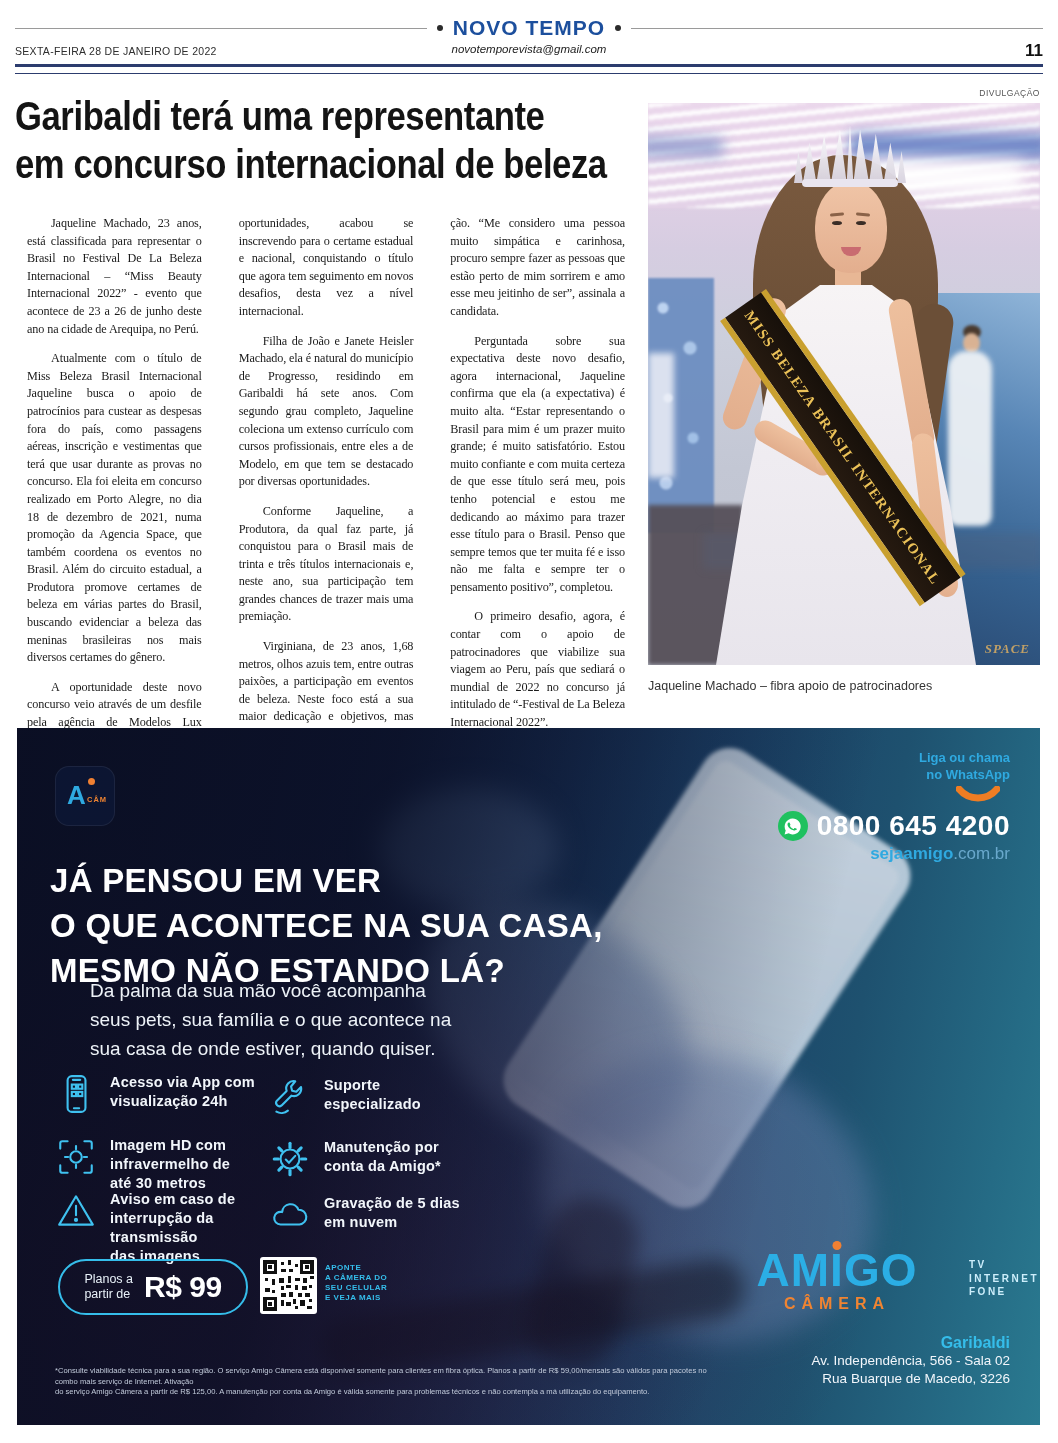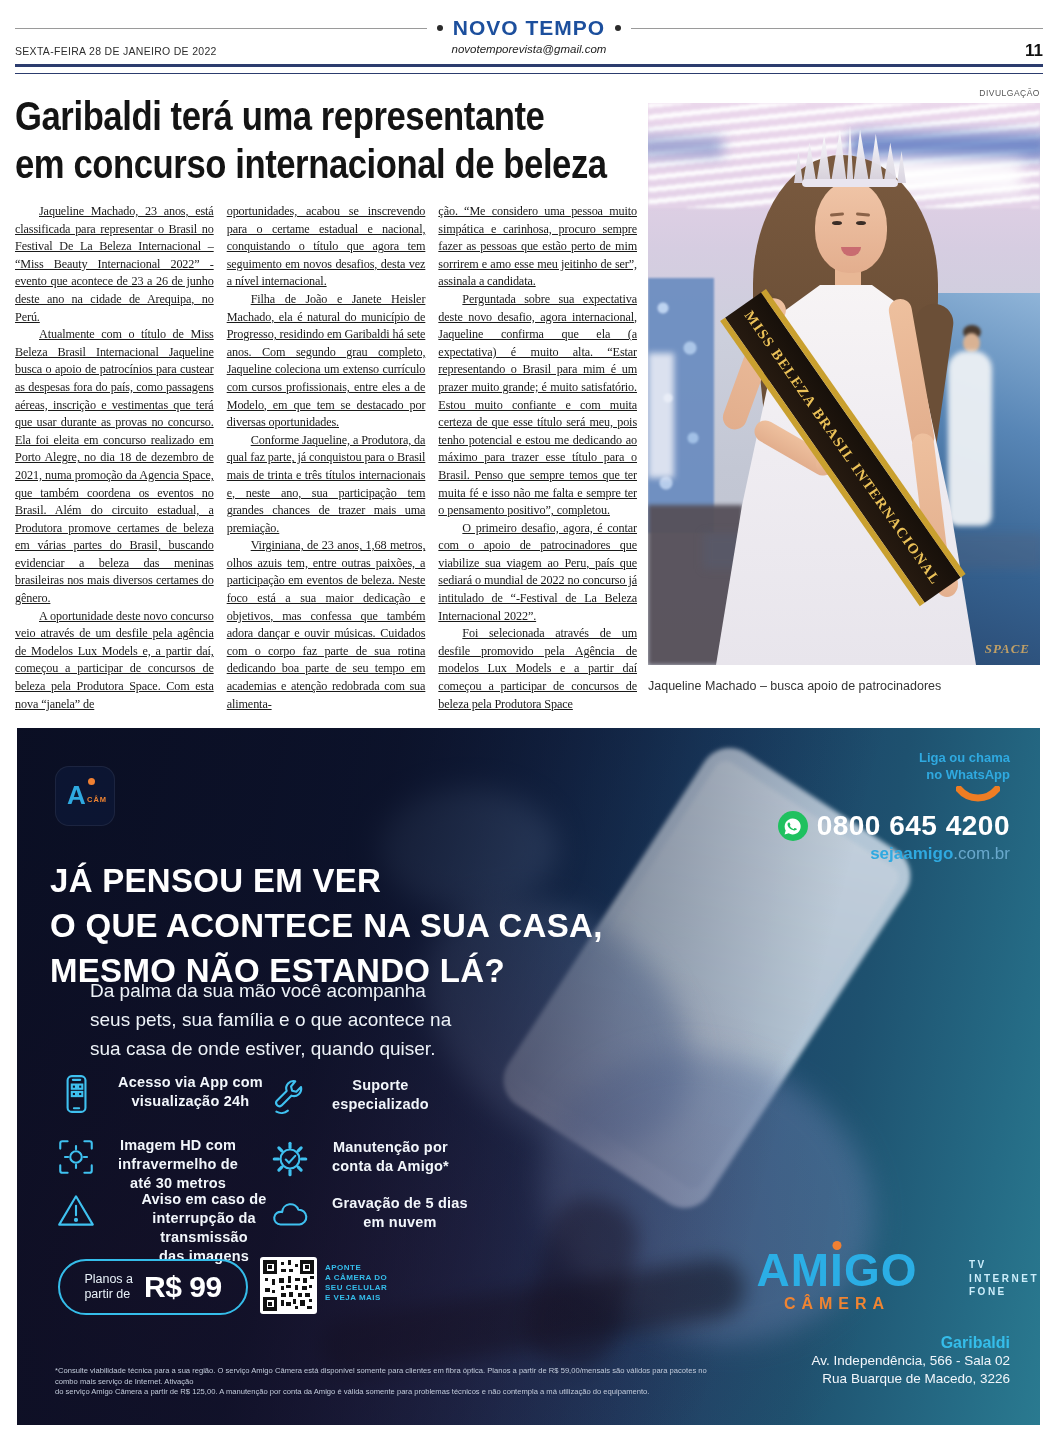--- a/index.html
+++ b/index.html
@@ -19,21 +19,21 @@
                border-top:3px solid #2c3c6e;border-bottom:1.5px solid #2c3c6e;}
 
   
   .credit{position:absolute;right:18px;top:88px;font-size:8.5px;color:#555;letter-spacing:.5px;}
   .headline{position:absolute;left:15px;top:92px;width:742px;
             font-size:41px;line-height:48px;font-weight:bold;color:#141414;letter-spacing:-.5px;
             white-space:pre-line;transform:scaleX(.845);transform-origin:left top;}
   .cols{position:absolute;left:15px;top:203px;width:622px;display:flex;gap:13px;}
   .col{width:199px;font-family:"Liberation Serif",serif;font-size:12.2px;line-height:17.6px;
        letter-spacing:-.12px;text-align:justify;color:#1a1a1a;}
-  .col p{margin:0;text-indent:24px;text-decoration:underline;}
+  .col p{margin:12px;text-indent:24px;}
   .col p.cont{text-indent:0;}
 
   
   .photo{position:absolute;left:648px;top:103px;width:392px;height:562px;overflow:hidden;
          background:linear-gradient(180deg,#ecd9ec 0%,#e3d0e6 12%,#d6cde1 26%,#cccfdc 42%,#c3c7d4 65%,#bcc1ce 100%);}
   .ceiling{position:absolute;left:0;right:0;top:0;height:105px;
            background:repeating-linear-gradient(174deg,rgba(255,255,255,.9) 0 5px,rgba(233,213,235,.55) 5px 12px);
            filter:blur(1.5px);}
   .c-blue-r{position:absolute;right:-10px;top:30px;width:200px;height:26px;background:#5d7bc2;filter:blur(7px);opacity:.85;}
   .c-blue-l{position:absolute;left:-10px;top:34px;width:85px;height:20px;background:#8a98cc;filter:blur(7px);opacity:.8;}
@@ -123,21 +123,21 @@
   .wa-badge{width:30px;height:30px;border-radius:50%;background:#1fc15f;display:flex;align-items:center;justify-content:center;}
   .wa-number{font-size:28px;font-weight:800;color:#fff;letter-spacing:.5px;}
   .wa-site{margin-top:2px;font-size:17px;}
   .wa-site .b{font-weight:800;color:#2fa9e0;}
   .wa-site .r{color:#69a8cc;}
 
   .ad-headline{position:absolute;left:33px;top:130px;font-size:33px;line-height:45px;font-weight:800;
                color:#fff;letter-spacing:.3px;white-space:pre-line;}
   .ad-sub{position:absolute;left:33px;top:248px;font-size:19px;line-height:29px;color:#eef3f8;white-space:pre-line;margin-left:40px;}
 
-  .feat{position:absolute;display:flex;gap:21px;align-items:flex-start;width:235px;text-align:center;}
+  .feat{position:absolute;display:flex;gap:13px;align-items:flex-start;width:235px;}
   .fico{flex:0 0 auto;}
   .ftxt{white-space:pre-line;font-size:14.5px;line-height:19px;font-weight:bold;color:#f2f6fb;letter-spacing:.2px;}
 
   .price-pill{position:absolute;left:41px;top:531px;width:186px;height:52px;border:2px solid #35bdea;border-radius:28px;
               display:flex;align-items:center;justify-content:center;gap:11px;}
   .price-label{font-size:12.5px;line-height:15px;color:#e8f1f8;white-space:pre-line;}
   .price-value{font-size:30px;font-weight:800;color:#fff;letter-spacing:-.5px;}
   .qr{position:absolute;left:243px;top:529px;width:57px;height:57px;background:#fff;border-radius:3px;padding:3px;box-sizing:border-box;}
   .qr-note{position:absolute;left:308px;top:535px;font-size:8px;line-height:10px;font-weight:bold;
            color:#35bdea;letter-spacing:.5px;white-space:pre-line;}
@@ -229,21 +229,21 @@
       <div class="brow" style="left:15px;top:32px;transform:rotate(-6deg);"></div>
       <div class="brow" style="left:41px;top:32px;transform:rotate(6deg);"></div>
       <div class="eye" style="left:17px;top:40px;"></div>
       <div class="eye" style="left:41px;top:40px;"></div>
       <div class="mouth"></div>
     </div>
     <div class="crown"></div>
     <div class="crown-base"></div>
     <div class="wm">SPACE</div>
   </div>
-  <div class="caption">Jaqueline Machado – busca apoio de patrocinadores</div>
+  <div class="caption">Jaqueline Machado – fibra apoio de patrocinadores</div>
 
   <div class="ad">
     <div class="ad-art">
       <div class="ad-hand h3a"></div>
       <div class="ad-phone">
         <div class="ad-screen"></div>
       </div>
       <div class="ad-hand h1a"></div>
       <div class="ad-hand h2a"></div>
       <div class="ad-bar1"></div>

